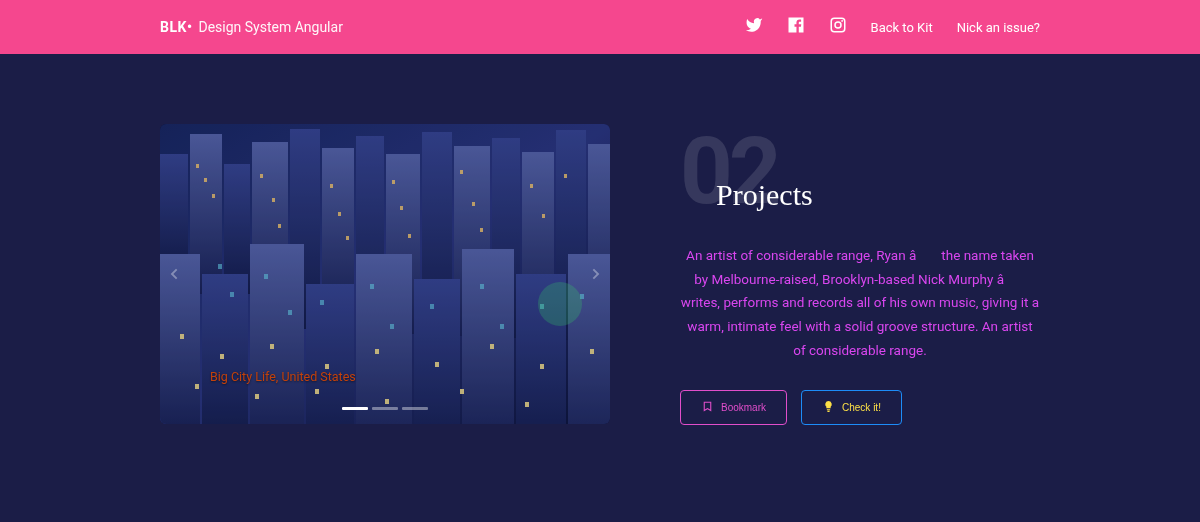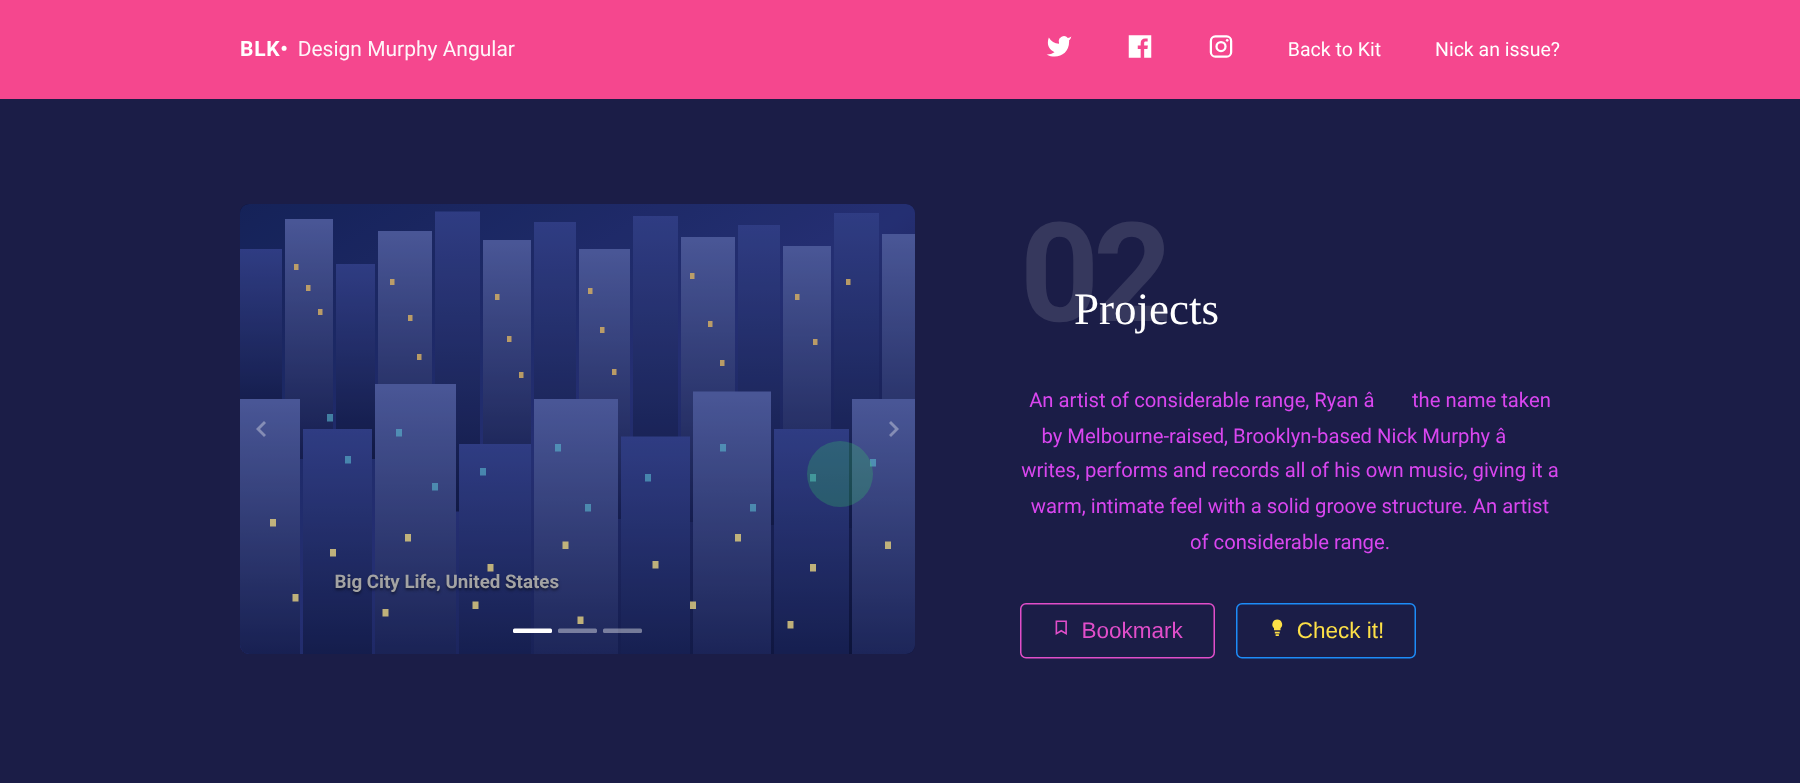--- a/index.html
+++ b/index.html
@@ -8,40 +8,40 @@
     background: #1b1d47;
     color: #ffffff;
     width: 1200px;
     height: 522px;
     overflow: hidden;
   }
 
   
   .navbar {
     background: #f5478e;
-    height: 66px;
+    height: 54px;
     display: flex;
     align-items: center;
     padding: 0 160px;
     justify-content: space-between;
   }
   .brand {
     font-size: 14px;
     color: #ffffff;
     display: flex;
     align-items: baseline;
     gap: 6px;
   }
   .brand-bold { font-weight: 700; letter-spacing: 0.5px; }
   .brand-rest { font-weight: 400; opacity: 0.95; }
 
   .nav-right {
     display: flex;
     align-items: center;
-    gap: 36px;
+    gap: 24px;
   }
   .nav-icon {
     width: 18px; height: 18px;
     fill: #ffffff;
   }
   .nav-link {
     font-size: 13px;
     color: #ffffff;
     cursor: pointer;
     white-space: nowrap;
@@ -72,26 +72,25 @@
     display: flex; align-items: center; justify-content: center;
     cursor: pointer;
     opacity: 0.35;
   }
   .carousel-arrow.left { left: 0; }
   .carousel-arrow.right { right: 0; }
   .carousel-arrow svg { width: 16px; height: 20px; fill: #ffffff; }
 
   .caption {
     position: absolute;
-    left: 63px;
+    left: 50px;
     bottom: 40px;
     font-size: 12.5px;
-    color: #a3a3a3;
+    color: #c2410c;
     text-shadow: 0 1px 2px rgba(0,0,0,0.5);
-    font-weight: bold;
   }
   .indicators {
     position: absolute;
     bottom: 14px;
     left: 50%;
     transform: translateX(-50%);
     display: flex;
     gap: 4px;
   }
   .indicator {
@@ -129,39 +128,40 @@
     font-size: 13.5px;
     line-height: 1.75;
     color: #d946ef;
     margin-bottom: 28px;
     max-width: 370px;
     text-align: center;
   }
   .btn-row { display: flex; gap: 14px; }
   .btn {
     display: inline-flex;
+    align-items: center;
     gap: 7px;
     padding: 9px 20px;
     border-radius: 4px;
-    font-size: 15px;
+    font-size: 10px;
     background: transparent;
     cursor: pointer;
     border: 1px solid;
   }
   .btn-primary { border-color: #e14eca; color: #e14eca; }
   .btn-info { border-color: #1d8cf8; color: #fde047; }
   .btn svg { width: 13px; height: 13px; fill: currentColor; }
 </style>
 </head>
 <body>
 
 <nav class="navbar">
   <div class="brand">
     <span class="brand-bold">BLK•</span>
-    <span class="brand-rest">Design Murphy Angular</span>
+    <span class="brand-rest">Design System Angular</span>
   </div>
   <div class="nav-right">
     <span>
       <svg class="nav-icon" viewBox="0 0 24 24">
           <path d="M23 3a10.9 10.9 0 0 1-3.14 1.53A4.48 4.48 0 0 0 12 8.5v1A10.66 10.66 0 0 1 3 4s-4 9 5 13a11.64 11.64 0 0 1-7 2c9 5 20 0 20-11.5a4.5 4.5 0 0 0-.08-.83A7.72 7.72 0 0 0 23 3z"></path>
         </svg>
     </span>
     <span>
       <svg class="nav-icon" viewBox="0 0 24 24">
           <path d="M22 2H2v20h10.6v-7.8H10V11h2.6V8.8c0-2.6 1.6-4 3.9-4 1.1 0 2.1.1 2.3.1v2.7h-1.6c-1.3 0-1.5.6-1.5 1.5V11H19l-.4 3.2h-2.9V22H22V2z"></path>

